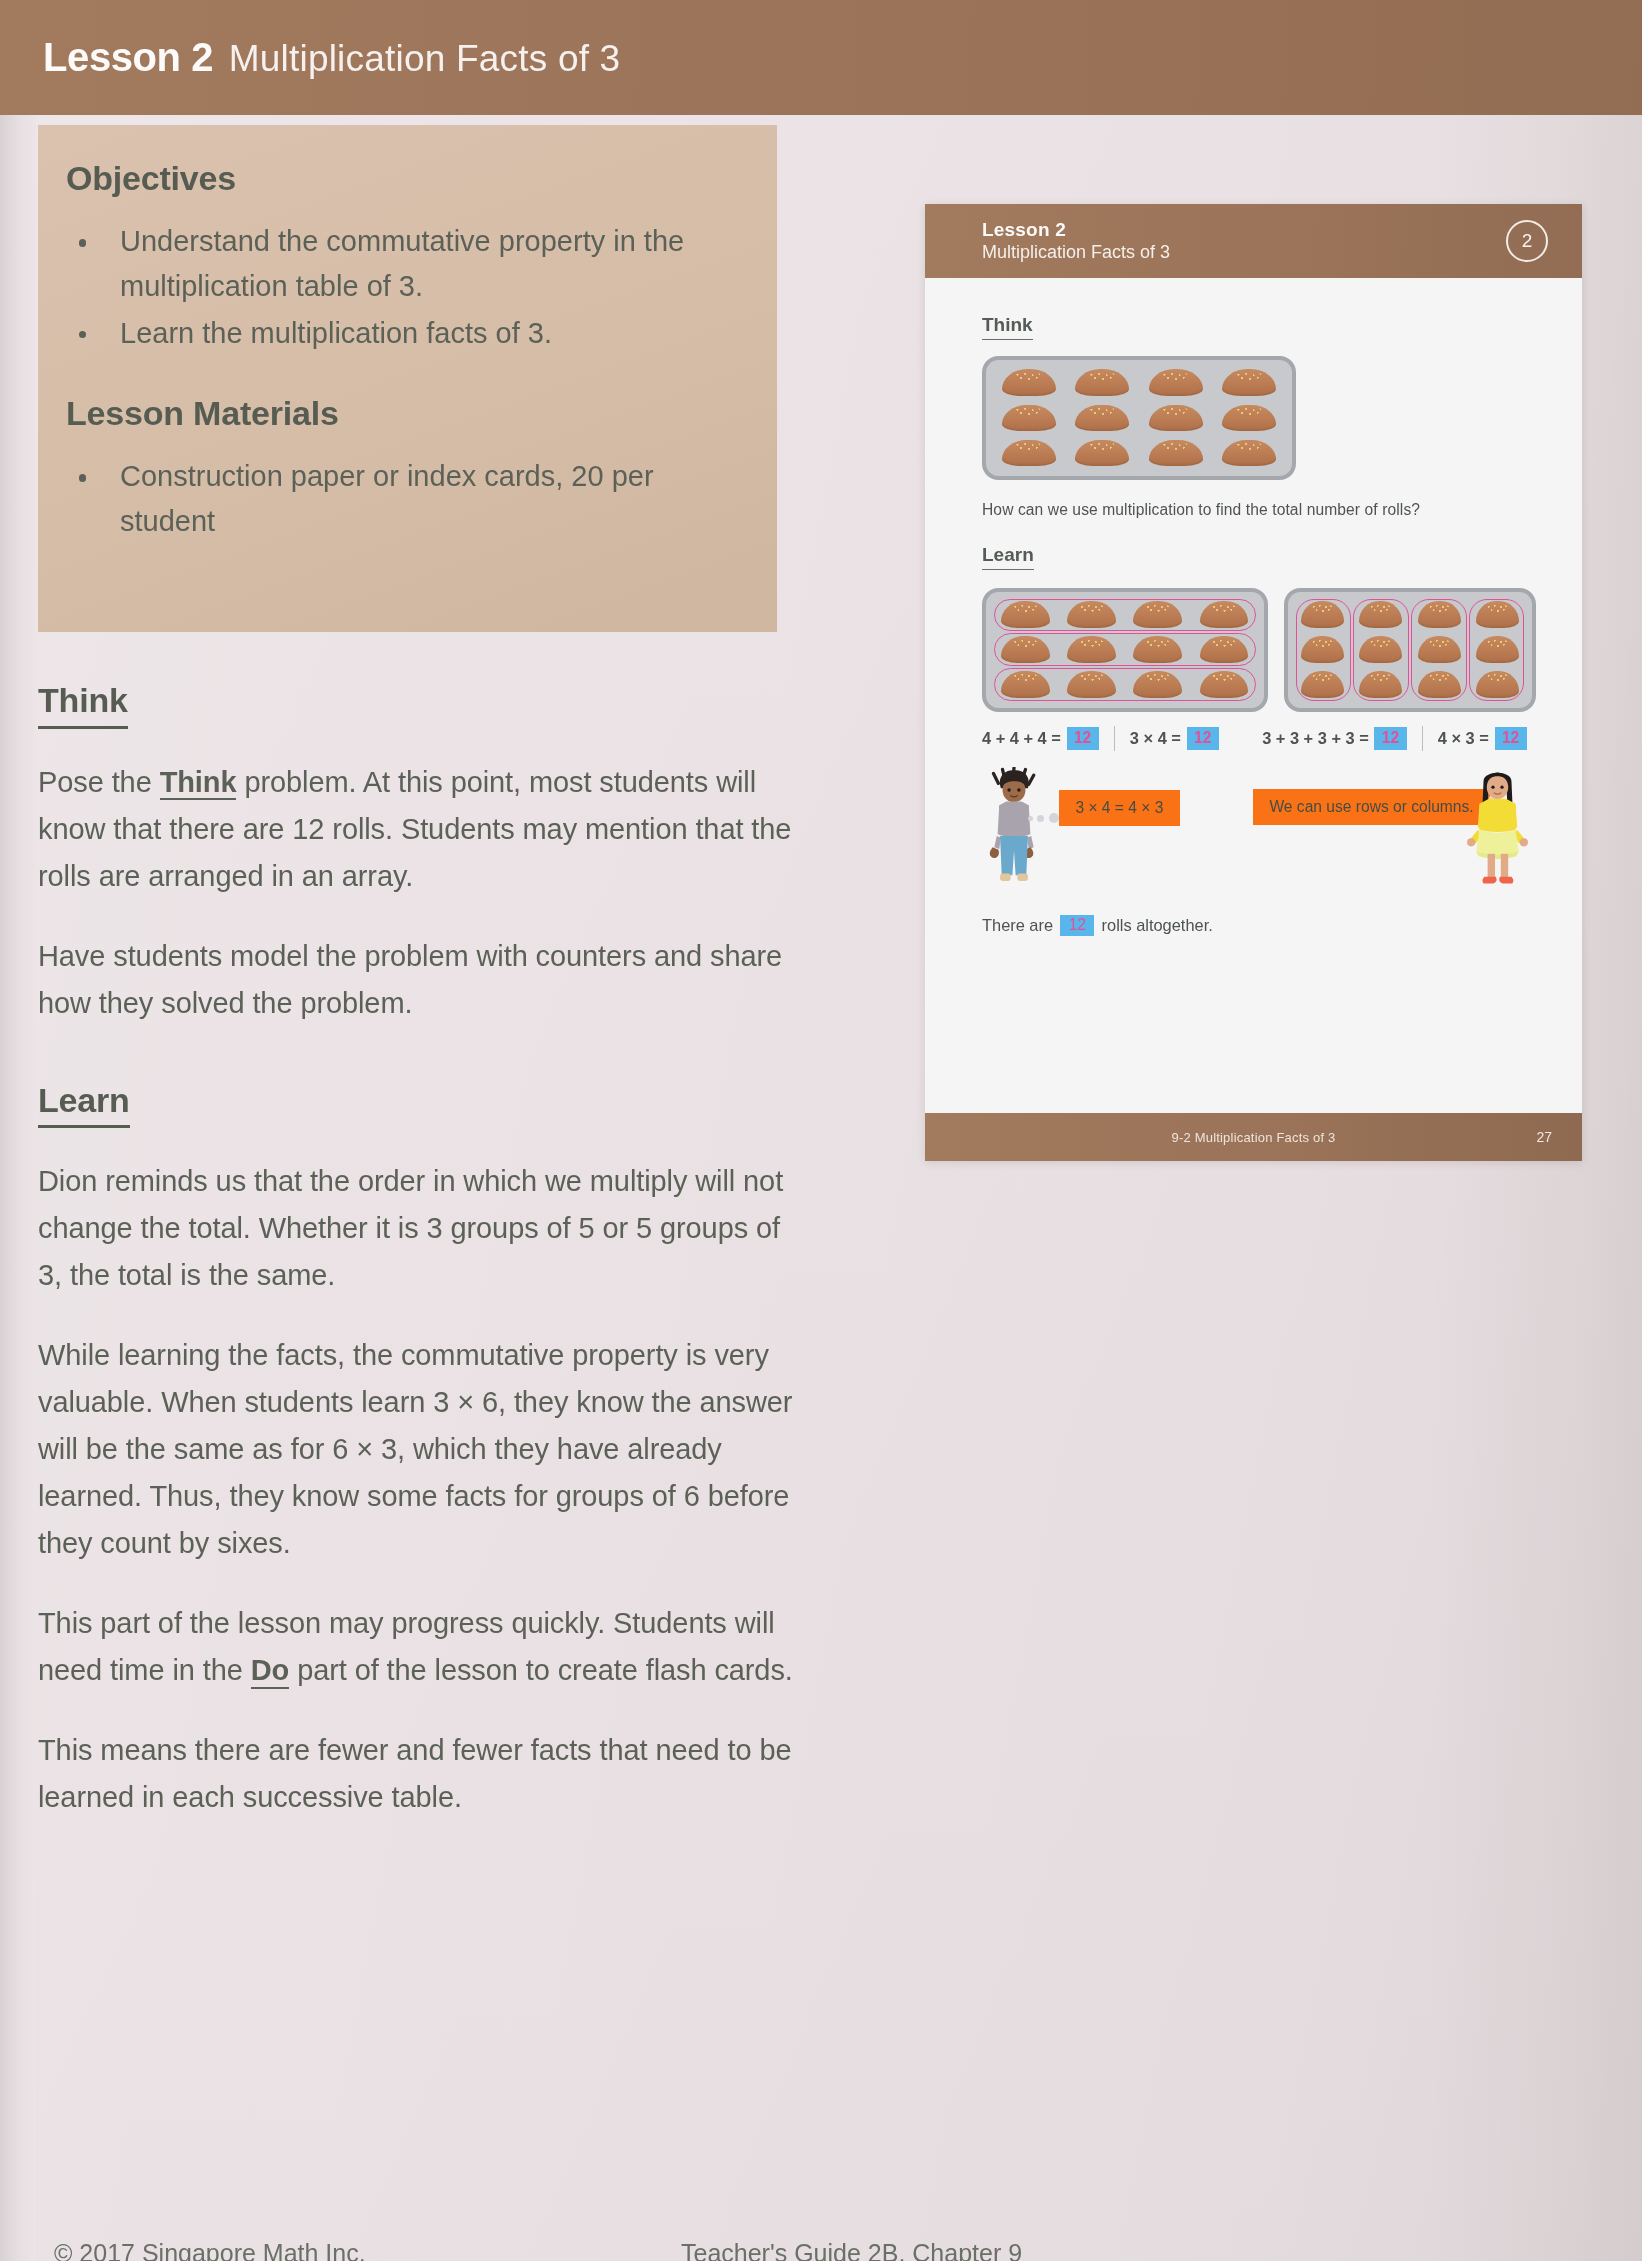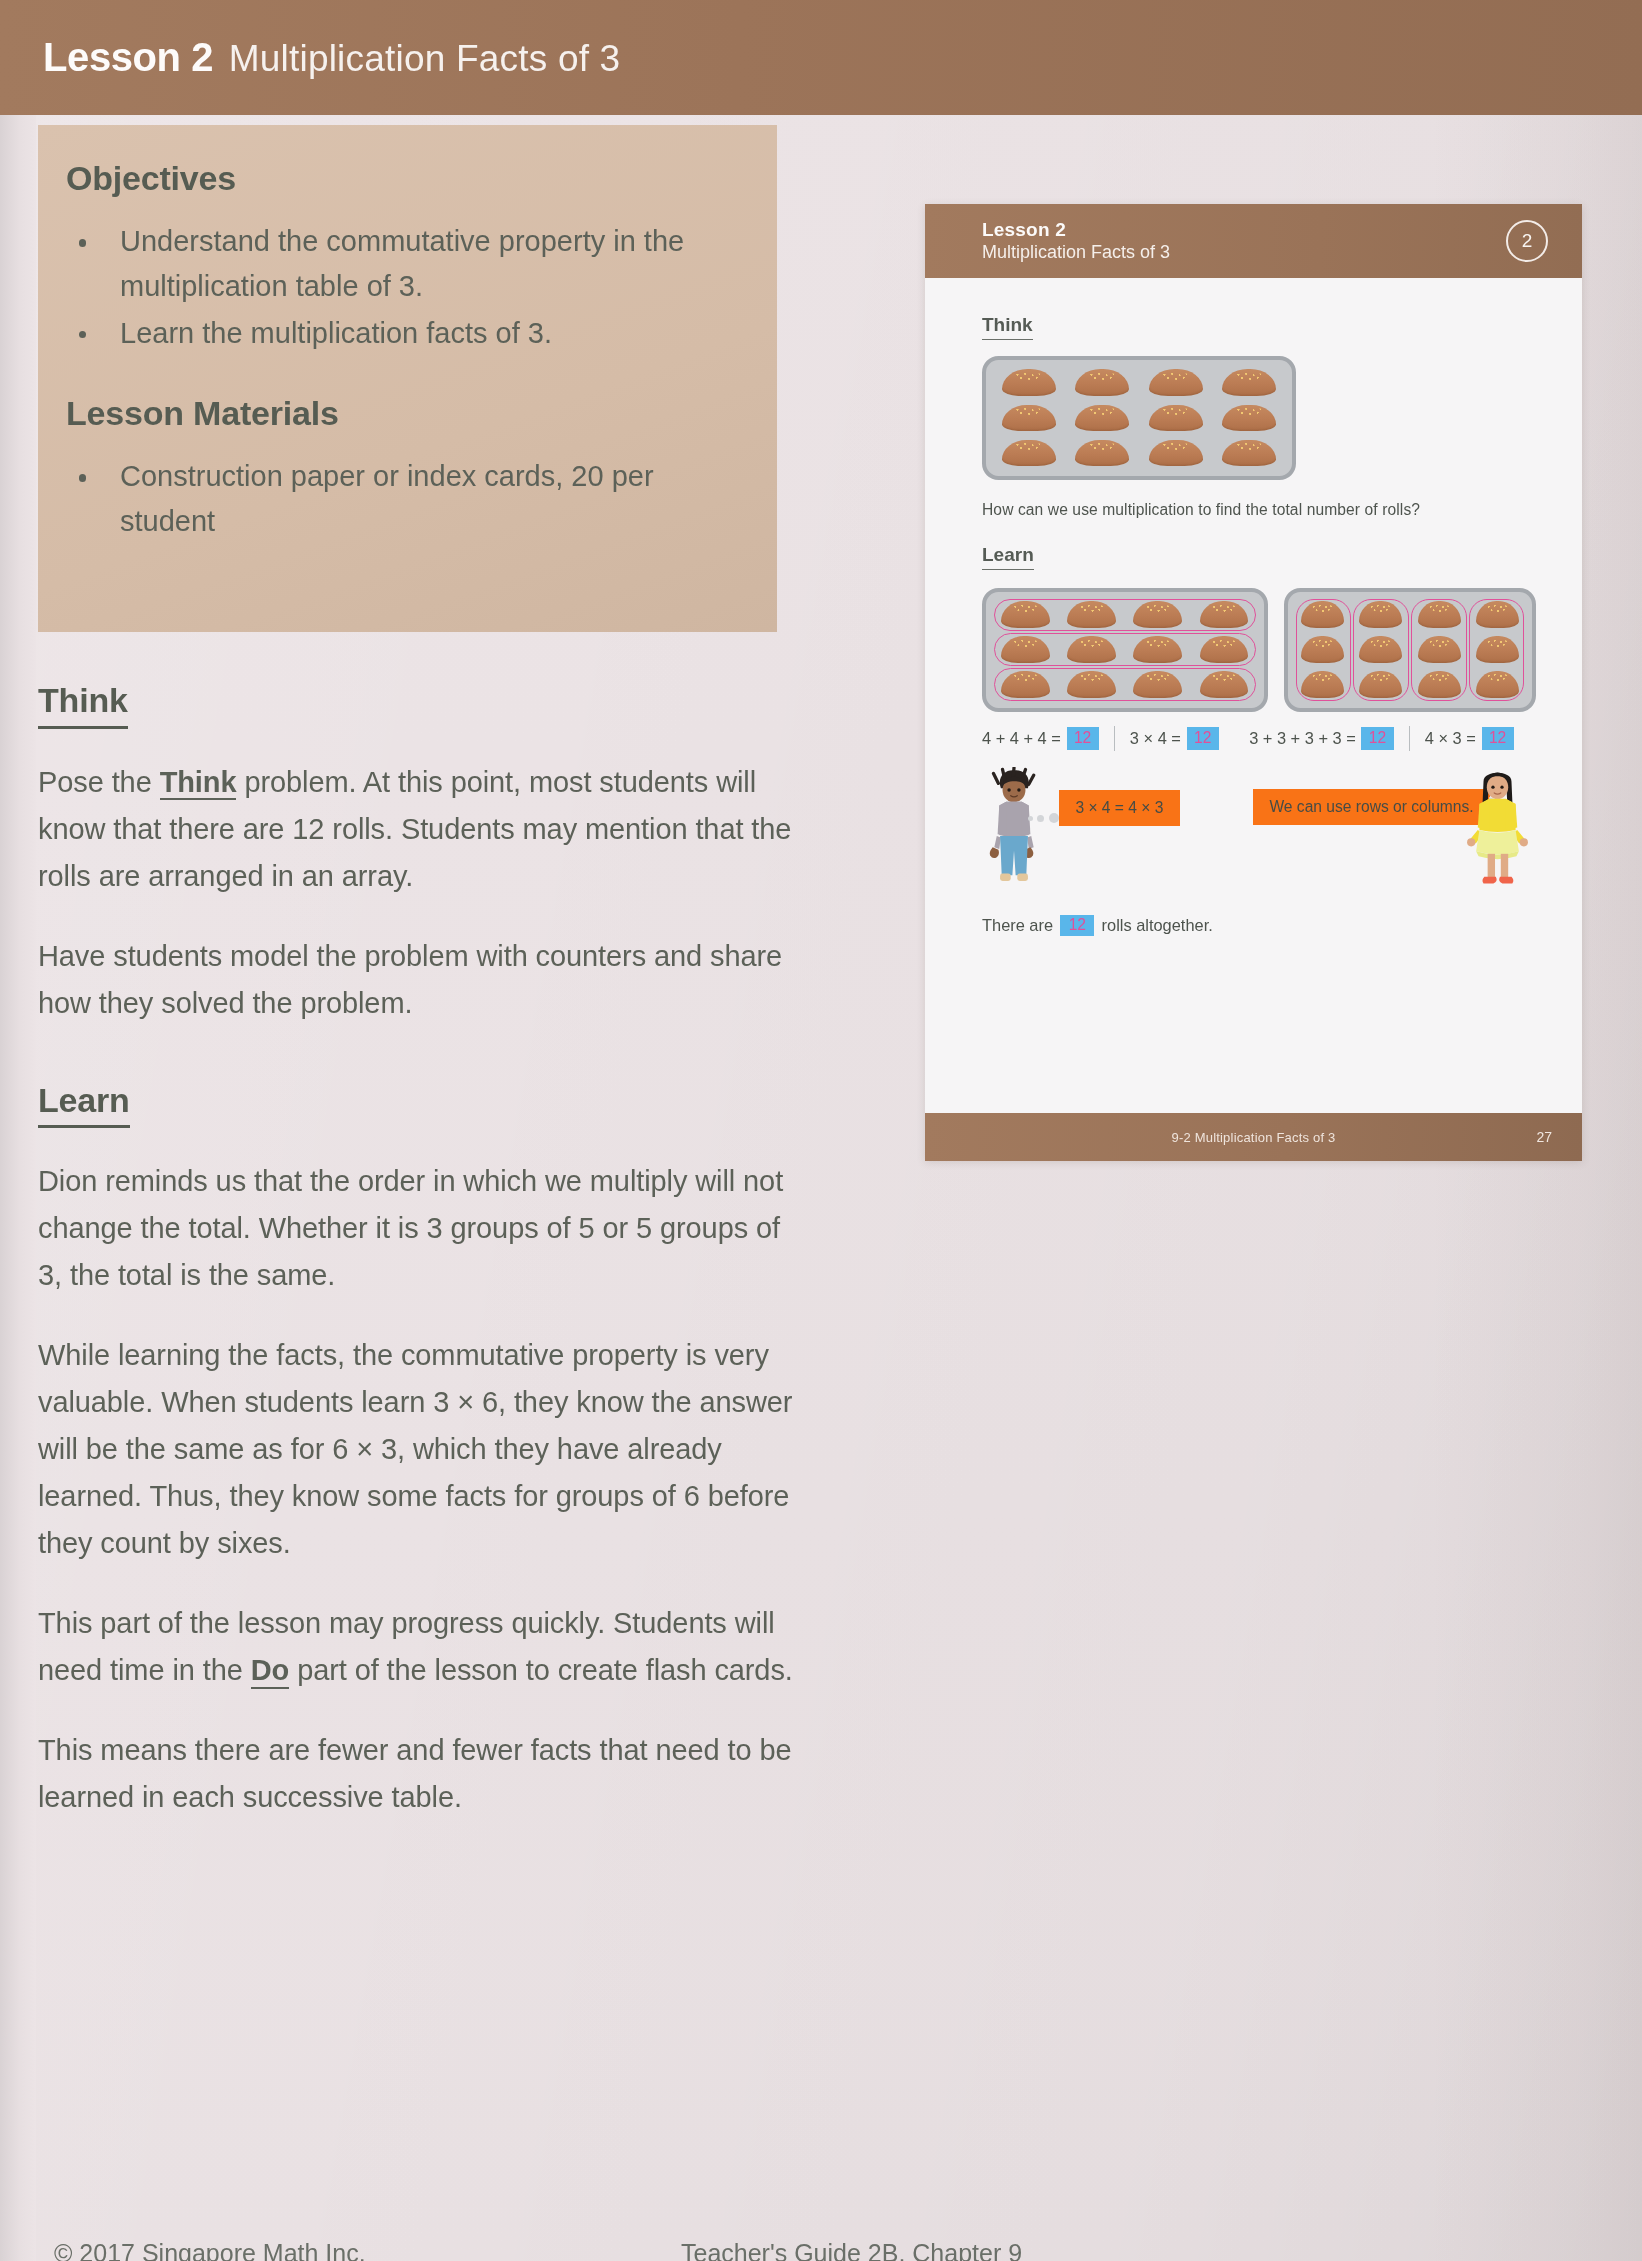--- a/index.html
+++ b/index.html
@@ -302,20 +302,21 @@
   .eq-row {
     margin-top: 14px;
     display: flex;
     align-items: center;
     gap: 16.4px;
   }
   .eq-row .eq-group {
     display: flex;
     align-items: center;
     gap: 15px;
+    font-weight: bold;
   }
   .eq {
     font-size: 16.4px;
     color: #4d534d;
     display: flex;
     align-items: center;
     gap: 5.7px;
     white-space: nowrap;
   }
   .eq .ansbox {
@@ -571,21 +572,21 @@
         <div class="eq">
           <span>4 + 4 + 4 =</span>
           <span class="ansbox">12</span>
         </div>
         <div class="eq-divider"></div>
         <div class="eq">
           <span>3 × 4 =</span>
           <span class="ansbox">12</span>
         </div>
       </div>
-      <div class="eq-group" style="margin-left:14px;justify-content:flex-end;">
+      <div class="eq-group" style="margin-left:27px;justify-content:flex-end;">
         <div class="eq">
           <span>3 + 3 + 3 + 3 =</span>
           <span class="ansbox">12</span>
         </div>
         <div class="eq-divider"></div>
         <div class="eq">
           <span>4 × 3 =</span>
           <span class="ansbox">12</span>
         </div>
       </div>

